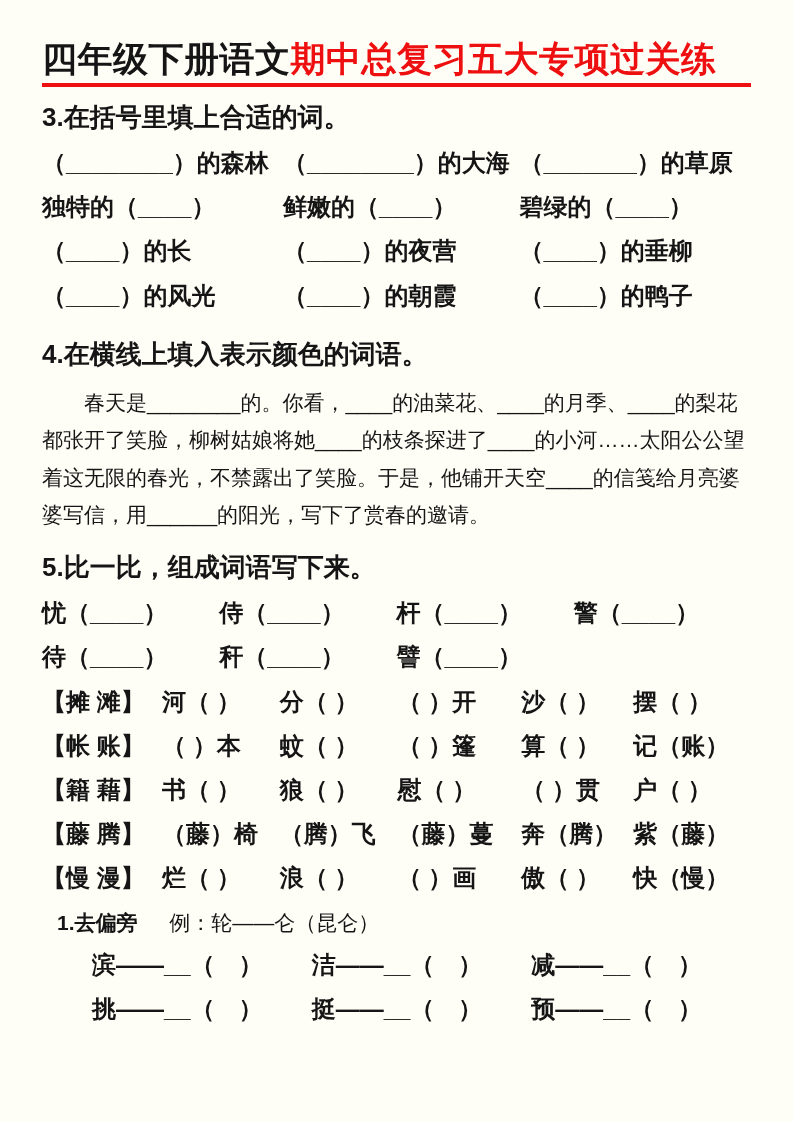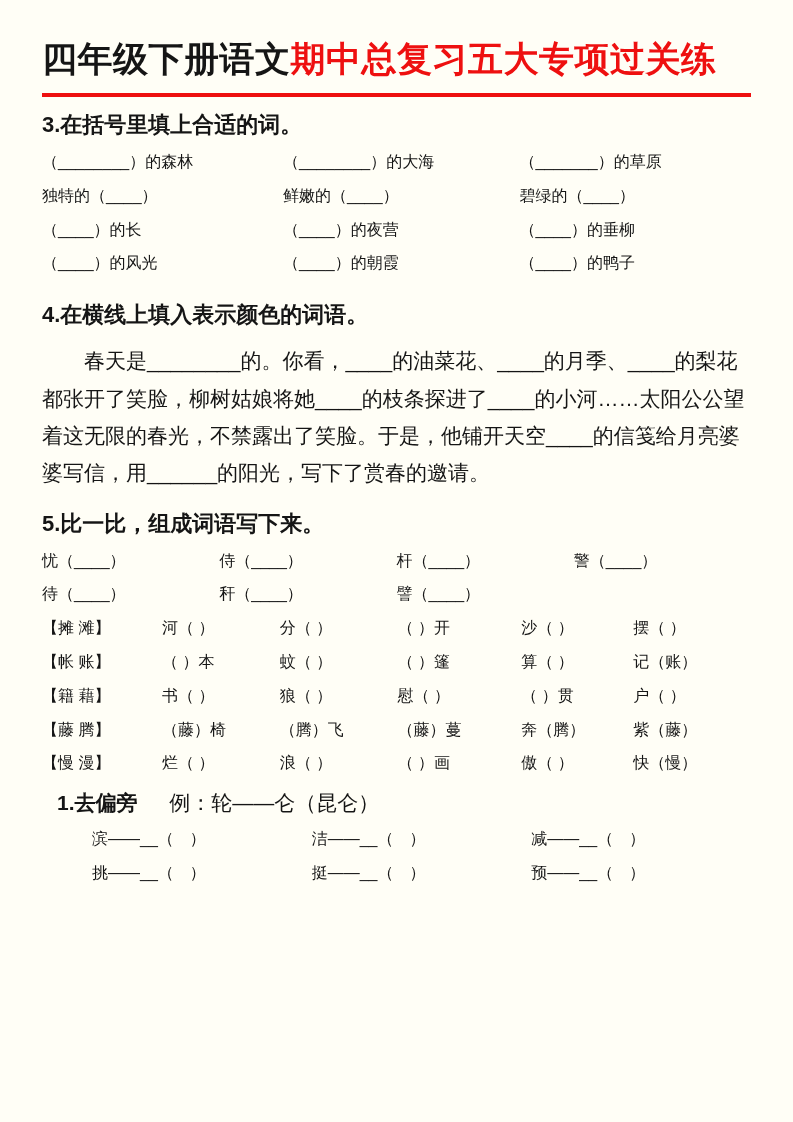--- a/index.html
+++ b/index.html
@@ -1,24 +1,24 @@
 <!DOCTYPE html>
 <html><head>
 <meta charset="utf-8">
 <style>
   * { margin:0; padding:0; box-sizing:border-box; }
   html,body { background:#ffffff; }
   body { font-family:"Liberation Sans","DejaVu Sans",sans-serif; color:#151515; }
   .page { width:793px; min-height:1122px; margin:0 auto; padding:36px 42px 0 42px;
           background:#fffef6; display:flex; flex-direction:column; }
   .title { font-size:35px; font-weight:bold; letter-spacing:0.5px; white-space:nowrap;
-           padding-bottom:10px; border-bottom:4px solid #ee1010; }
+           border-bottom:4px solid #ee1010; }
   .t-red { color:#ee1010; }
-  h2.sec { font-size:22px; font-weight:bold; margin:13px 0 12px 0; }
-  .row { display:grid; margin-bottom:13px; font-size:16px; line-height:1.3; white-space:nowrap; }
+  h2.sec { font-size:26px; font-weight:bold; margin:13px 0 12px 0; }
+  .row { display:grid; margin-bottom:13px; font-size:24px; line-height:1.3; white-space:nowrap;font-weight:bold; }
   .row3 { grid-template-columns:1.02fr 1fr 0.98fr; }
   .row4 { grid-template-columns:repeat(4,1fr); }
   .row6 { grid-template-columns:120px 1fr 1fr 1.05fr 0.95fr 1fr; }
   .row7 { grid-template-columns:repeat(3,1fr); margin-left:50px; }
   .para { font-size:21px; line-height:1.78; text-indent:2em; margin-bottom:4px; }
   .subline { font-size:21px; margin:2px 0 12px 15px; }
   .subline .lab { font-weight:bold; }
   .subline .ex { margin-left:26px; }
 </style>
 </head>

